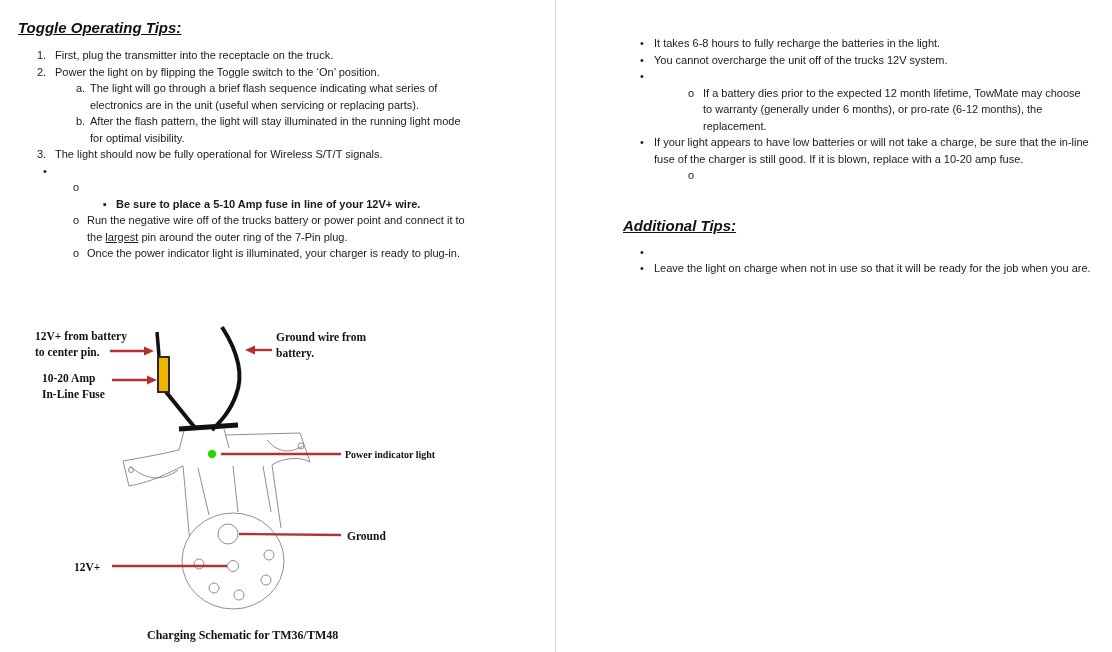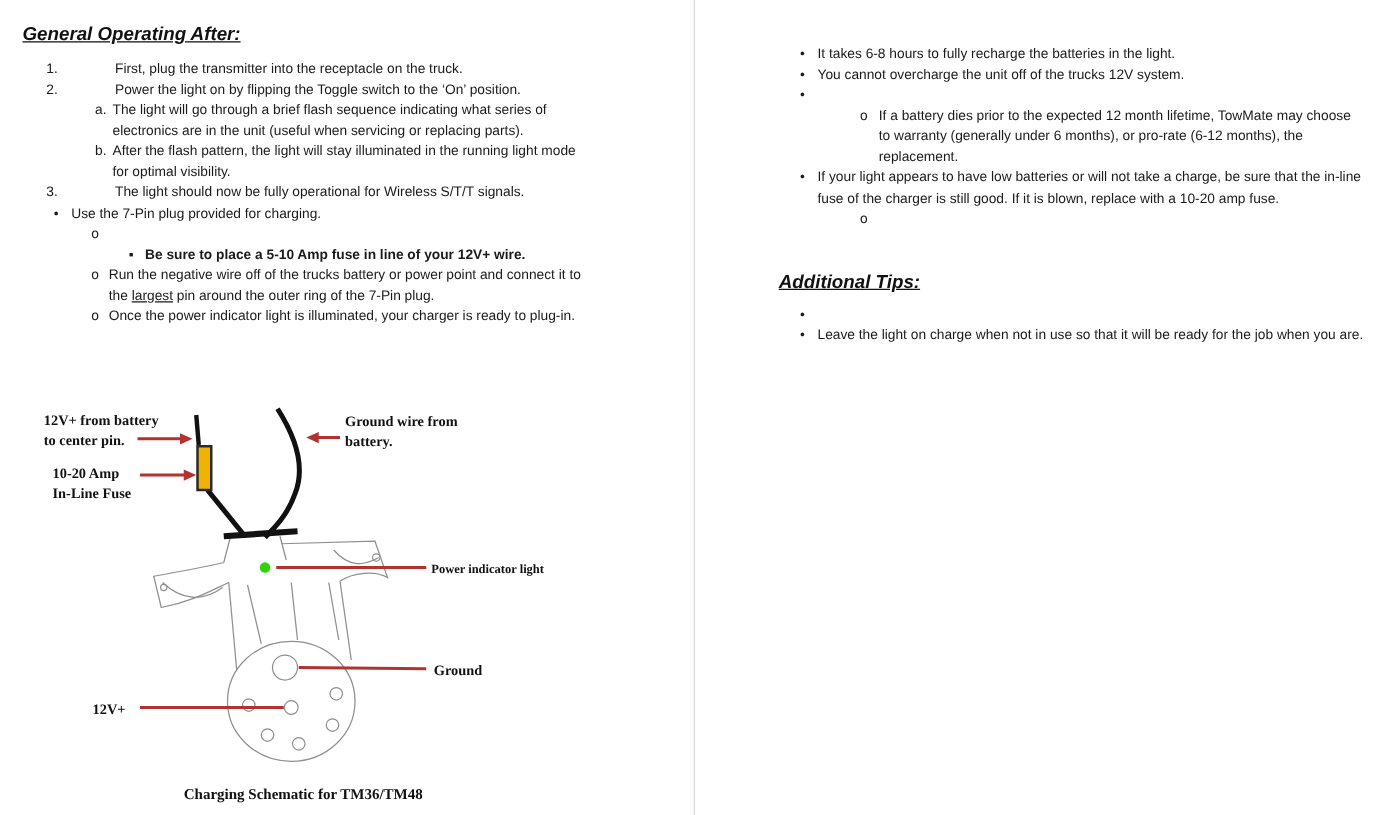--- a/index.html
+++ b/index.html
@@ -12,37 +12,37 @@
   h2.doc-heading{font:italic bold 15px "Liberation Sans",sans-serif;
        text-decoration:underline;color:#111;margin:0;line-height:20px;}
   .page-left h2.first{margin:18px 0 9px 18px;}
   .page-left h2.second{margin:0 0 0 18px;}
   .page-right h2.addl{margin:32px 0 8px 67px;}
   .pr-top{height:35px;}
   .row{display:flex;font-size:11px;line-height:16.5px;}
   .m{flex:none;}
   .t{flex:none;}
   
-  .li-num{padding-left:37px;}   .li-num .m{width:18px;}   .li-num .t{width:440px;margin-left:37px;}
+  .li-num{padding-left:37px;}   .li-num .m{width:18px;}   .li-num .t{width:440px;}
   .li-let{padding-left:76px;}   .li-let .m{width:14px;}   .li-let .t{width:380px;}
   .li-b1{padding-left:43px;}    .li-b1 .m{width:14px;}    .li-b1 .t{width:452px;}
   .li-b2{padding-left:73px;}    .li-b2 .m{width:14px;}    .li-b2 .t{width:378px;}
   .li-b3{padding-left:103px;}   .li-b3 .m{width:13px;}    .li-b3 .t{width:370px;font-weight:bold;}
   
   .li-rb1{padding-left:84px;}   .li-rb1 .m{width:14px;}   .li-rb1 .t{width:440px;}
   .li-rb2{padding-left:132px;}  .li-rb2 .m{width:15px;}   .li-rb2 .t{width:386px;}
   .u{text-decoration:underline;}
   .diagram-svg{position:absolute;left:0;top:315px;}
   .dlabel{font-family:"Liberation Serif",serif;font-weight:bold;fill:#111;}
 </style>
 </head>
 <body>
 
 <div class="page page-left">
-  <h2 class="doc-heading first">General Operating After:</h2>
+  <h2 class="doc-heading first">Toggle Operating Tips:</h2>
 
   <div class="row li-num">
     <span class="m">1.</span>
     <span class="t">First, plug the transmitter into the receptacle on the truck.</span>
   </div>
   <div class="row li-num">
     <span class="m">2.</span>
     <span class="t">Power the light on by flipping the Toggle switch to the ‘On’ position.</span>
   </div>
   <div class="row li-let">
@@ -54,21 +54,20 @@
     <span class="t">After the flash pattern, the light will stay illuminated in the running light mode for optimal visibility.</span>
   </div>
   <div class="row li-num">
     <span class="m">3.</span>
     <span class="t">The light should now be fully operational for Wireless S/T/T signals.</span>
   </div>
 
 
   <div class="row li-b1">
     <span class="m">•</span>
-    <span class="t">Use the 7-Pin plug provided for charging.</span>
   </div>
   <div class="row li-b2">
     <span class="m">o</span>
   </div>
   <div class="row li-b3">
     <span class="m">▪</span>
     <span class="t">Be sure to place a 5-10 Amp fuse in line of your 12V+ wire.</span>
   </div>
   <div class="row li-b2">
     <span class="m">o</span>

